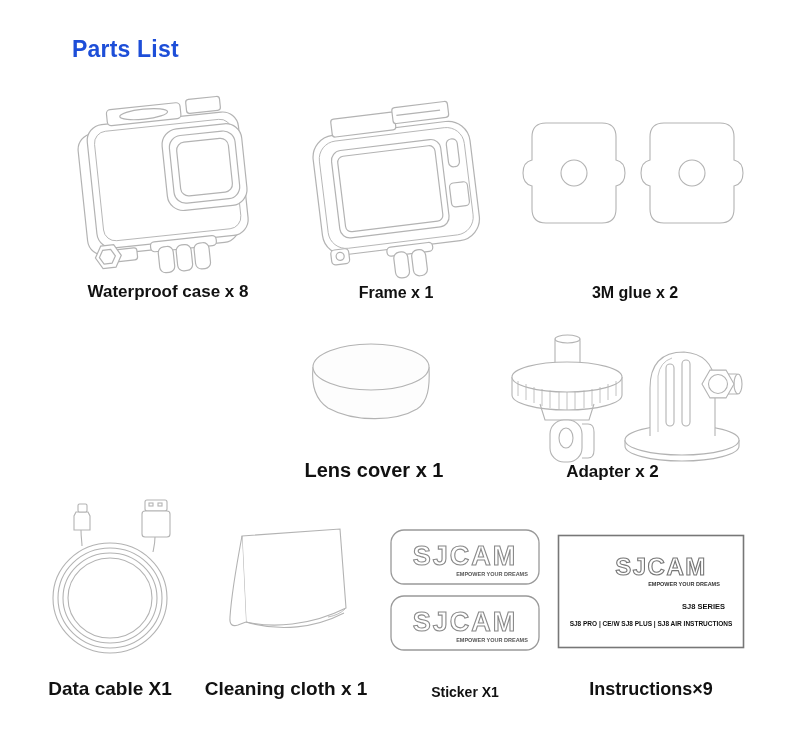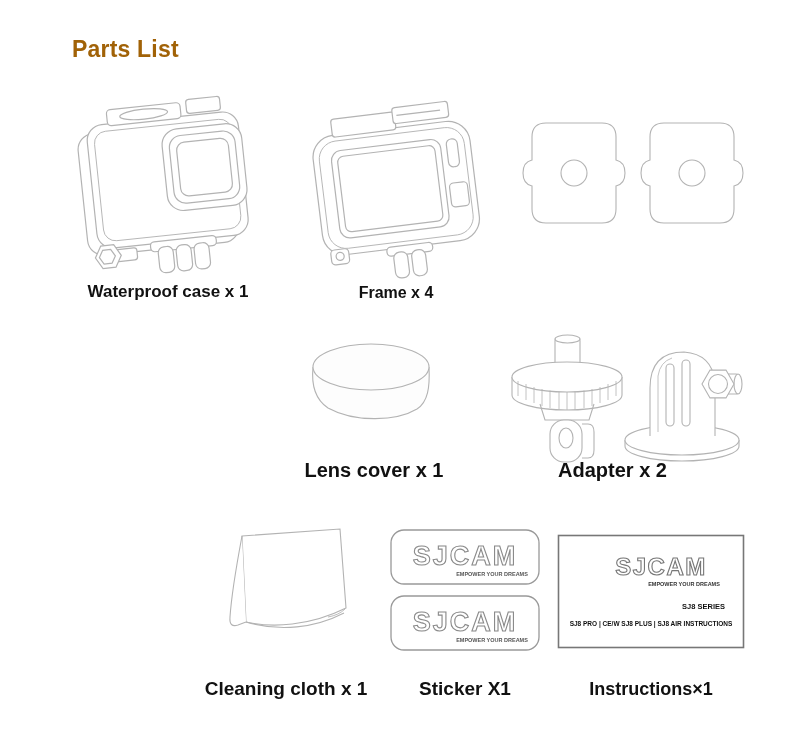--- a/index.html
+++ b/index.html
@@ -1,39 +1,39 @@
 <!DOCTYPE html>
 <html><head>
 <meta charset="utf-8">
 <style>
   html,body{margin:0;padding:0;}
   body{background:#ffffff;font-family:"Liberation Sans", sans-serif;}
   .page{position:relative;width:790px;height:750px;background:#ffffff;overflow:hidden;}
-  .page-title{position:absolute;left:72px;top:36px;font-size:23px;font-weight:bold;color:#a16207;letter-spacing:0.2px;}
+  .page-title{position:absolute;left:72px;top:36px;font-size:23px;font-weight:bold;color:#1d4ed8;letter-spacing:0.2px;}
   .cell{position:absolute;display:flex;flex-direction:column;align-items:center;}
   .cell .label{position:absolute;bottom:0;left:0;right:0;text-align:center;font-weight:bold;color:#111;white-space:nowrap;}
   
   .c1{left:48px;top:86px;width:240px;height:216px;}
   .c2{left:296px;top:86px;width:200px;height:216px;}
   .c3{left:515px;top:86px;width:240px;height:216px;}
   .c1 svg{margin-top:0px;} .c2 svg{margin-top:8px;} .c3 svg{margin-top:30px;}
   .c1 .label{font-size:17px;} .c2 .label{font-size:16px;} .c3 .label{font-size:16px;}
   
   .c4{left:32px;top:330px;width:242px;height:152px;}
   .c5{left:298px;top:330px;width:152px;height:152px;}
   .c6{left:480px;top:330px;width:265px;height:152px;}
   .c4 svg{margin-top:14px;} .c5 svg{margin-top:10px;} .c6 svg{margin-top:2px;}
-  .c4 .label{font-size:17px;} .c5 .label{font-size:20px;} .c6 .label{font-size:20px;}
+  .c4 .label{font-size:17px;} .c5 .label{font-size:20px;} .c6 .label{font-size:17px;}
   
   .c7{left:24px;top:494px;width:172px;height:206px;}
   .c8{left:202px;top:494px;width:168px;height:206px;}
   .c9{left:386px;top:494px;width:158px;height:206px;}
   .c10{left:553px;top:494px;width:196px;height:206px;}
   .c7 svg{margin-top:2px;} .c8 svg{margin-top:22px;} .c9 svg{margin-top:34px;} .c10 svg{margin-top:40px;}
-  .c7 .label{font-size:19px;} .c8 .label{font-size:19px;margin-top:8px;} .c9 .label{font-size:19px;} .c10 .label{font-size:18px;}
+  .c7 .label{font-size:19px;} .c8 .label{font-size:19px;margin-top:8px;} .c9 .label{font-size:14px;} .c10 .label{font-size:18px;}
   svg{display:block;}
   svg text{font-family:"Liberation Sans", sans-serif;}
 </style>
 </head>
 <body>
 
 <div class="page">
 
   <div class="page-title">Parts List</div>
 
@@ -51,21 +51,21 @@
         <rect x="124" y="58" width="52" height="54" rx="8" fill="none"></rect>
         <rect x="88" y="154" width="66" height="10" rx="4"></rect>
         <rect x="95" y="160" width="15" height="26" rx="6"></rect>
         <rect x="113" y="160" width="15" height="26" rx="6"></rect>
         <rect x="131" y="160" width="15" height="26" rx="6"></rect>
         <rect x="52" y="158" width="22" height="12" rx="3"></rect>
         <polygon points="58,164 51.5,175.3 38.5,175.3 32,164 38.5,152.7 51.5,152.7"></polygon>
         <polygon points="52,164 48,170.9 40,170.9 36,164 40,157.1 48,157.1" fill="none"></polygon>
       </g>
     </svg>
-    <div class="label">Waterproof case x 1</div>
+    <div class="label">Waterproof case x 8</div>
   </div>
 
   <div class="cell c2">
     <svg width="190" height="186" viewBox="0 0 190 186">
       <g fill="#fff" stroke="#b3b3b3" stroke-width="1.2" transform="rotate(-7 95 92)">
         <rect x="16" y="34" width="158" height="120" rx="22"></rect>
         <rect x="22" y="40" width="146" height="108" rx="18" fill="none" stroke-width="0.9"></rect>
         <rect x="38" y="18" width="64" height="18" rx="3"></rect>
         <rect x="100" y="14" width="56" height="16" rx="3"></rect>
         <line x1="104" y1="22" x2="148" y2="22"></line>
@@ -73,34 +73,35 @@
         <rect x="40" y="56" width="98" height="76" rx="6" fill="none"></rect>
         <rect x="150" y="52" width="11" height="28" rx="5" fill="none"></rect>
         <rect x="148" y="96" width="18" height="24" rx="4" fill="none"></rect>
         <rect x="78" y="152" width="46" height="9" rx="4"></rect>
         <rect x="84" y="158" width="14" height="26" rx="6"></rect>
         <rect x="102" y="158" width="14" height="26" rx="6"></rect>
         <rect x="22" y="148" width="18" height="15" rx="4"></rect>
         <circle cx="31" cy="155" r="4" fill="none"></circle>
       </g>
     </svg>
-    <div class="label">Frame x 4</div>
+    <div class="label">Frame x 1</div>
   </div>
 
   <div class="cell c3">
     <svg width="230" height="120" viewBox="0 0 230 120">
       <defs>
         <g id="gluepad" fill="#fff" stroke="#b3b3b3" stroke-width="1.1">
           <path d="M26,7 H82 Q96,7 96,21 V44 Q105,46 105,57 Q105,68 96,70 V93 Q96,107 82,107 H26 Q12,107 12,93 V70 Q3,68 3,57 Q3,46 12,44 V21 Q12,7 26,7 Z"></path>
           <circle cx="54" cy="57" r="13" fill="none"></circle>
         </g>
       </defs>
       <use href="#gluepad"></use>
       <use href="#gluepad" x="118"></use>
     </svg>
+    <div class="label">3M glue x 2</div>
   </div>
 
 
   <div class="cell c5">
     <svg width="135" height="90" viewBox="0 0 135 90">
       <g fill="#fdfdfd" stroke="#b3b3b3" stroke-width="1.1">
         <path d="M6,27 C4,47 9,60 21,68 C48,83 90,81 110,69 C121,62 123,47 122,27" fill="#fdfdfd"></path>
         <ellipse cx="64" cy="27" rx="58" ry="23"></ellipse>
       </g>
     </svg>
@@ -145,20 +146,39 @@
           <rect x="104" y="42" width="12" height="20" rx="2"></rect>
           <ellipse cx="116" cy="52" rx="4" ry="10"></ellipse>
           <polygon points="112,52 104,65.9 88,65.9 80,52 88,38.1 104,38.1"></polygon>
           <circle cx="96" cy="52" r="9.5" fill="none"></circle>
         </g>
       </g>
     </svg>
     <div class="label">Adapter x 2</div>
   </div>
 
+  <div class="cell c7">
+    <svg width="168" height="170" viewBox="0 0 168 170">
+      <g fill="none" stroke="#b3b3b3" stroke-width="1.1">
+        <ellipse cx="84" cy="102" rx="57" ry="55"></ellipse>
+        <ellipse cx="84" cy="102" rx="52" ry="50"></ellipse>
+        <ellipse cx="84" cy="102" rx="47" ry="45"></ellipse>
+        <ellipse cx="84" cy="102" rx="42" ry="40"></ellipse>
+        <path d="M55,34 C55,42 56,46 56,50"></path>
+        <path d="M50,16 L62,16 L64,20 L64,34 L48,34 L48,20 Z" fill="#fff"></path>
+        <rect x="52" y="8" width="9" height="8" rx="1.5" fill="#fff"></rect>
+        <path d="M129,41 C129,47 128,51 127,56"></path>
+        <rect x="119" y="4" width="22" height="11" rx="2" fill="#fff"></rect>
+        <rect x="123" y="7" width="4" height="3"></rect>
+        <rect x="132" y="7" width="4" height="3"></rect>
+        <rect x="116" y="15" width="28" height="26" rx="3" fill="#fff"></rect>
+      </g>
+    </svg>
+    <div class="label">Data cable X1</div>
+  </div>
 
   <div class="cell c8">
     <svg width="152" height="140" viewBox="0 0 152 140">
       <g fill="#fff" stroke="#b3b3b3" stroke-width="1.1">
         <path d="M32,20 L130,13 L136,92 C100,110 62,112 36,106 Z"></path>
         <path d="M32,20 C26,52 21,86 20,101 Q19,112 28,109 L36,106"></path>
         <path d="M36,106 C70,116 105,112 134,97" fill="none"></path>
         <path d="M118,101 Q129,99 135,93" fill="none" stroke-width="0.9"></path>
       </g>
     </svg>
@@ -183,16 +203,16 @@
         <filter id="txblur" x="-30%" y="-60%" width="160%" height="220%">
           <feGaussianBlur stdDeviation="0.5"></feGaussianBlur>
         </filter>
       </defs>
       <rect x="1.5" y="1.5" width="185" height="112" fill="#fff" stroke="#777" stroke-width="1.6"></rect>
       <text x="104" y="41" text-anchor="middle" font-size="24" font-weight="bold" letter-spacing="1.5" fill="#fff" stroke="#777" stroke-width="1.1">SJCAM</text>
       <text x="127" y="52" text-anchor="middle" font-size="5.5" font-weight="bold" fill="#333">EMPOWER YOUR DREAMS</text>
       <text x="168" y="75" text-anchor="end" font-size="7.5" font-weight="bold" fill="#111" filter="url(#txblur)">SJ8 SERIES</text>
       <text x="94" y="92" text-anchor="middle" font-size="6.5" font-weight="bold" fill="#111" filter="url(#txblur)">SJ8 PRO | CE/W SJ8 PLUS | SJ8 AIR INSTRUCTIONS</text>
     </svg>
-    <div class="label">Instructions×1</div>
+    <div class="label">Instructions×9</div>
   </div>
 
 </div>
 
 </body></html>

